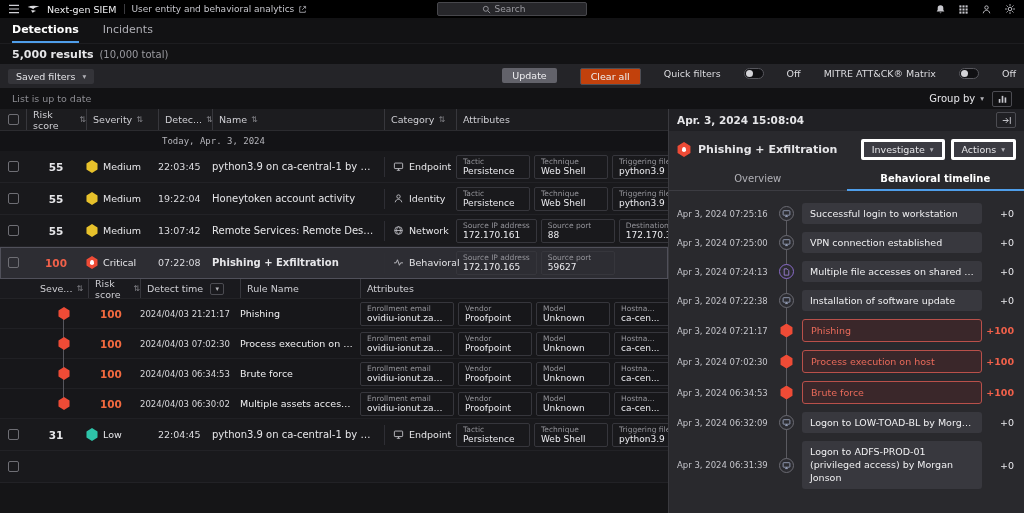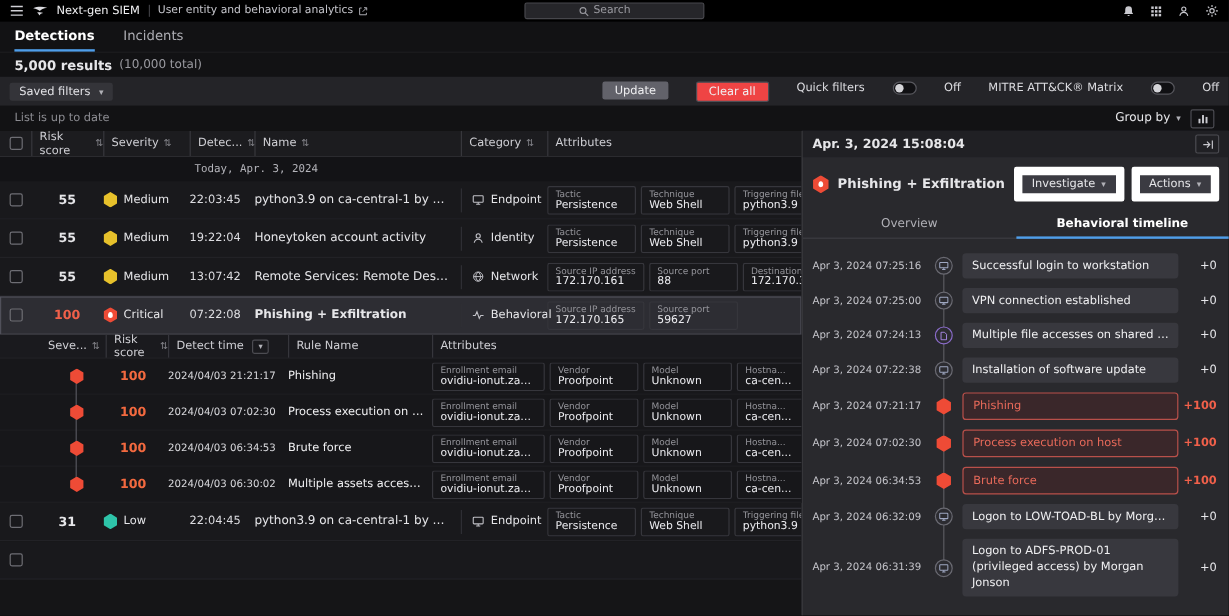--- a/index.html
+++ b/index.html
@@ -29,21 +29,21 @@
   .results{height:20px;display:flex;align-items:center;gap:6px;padding:0 12px;flex:0 0 20px}
   .rcount{font-weight:bold;font-size:11px}
   .rtotal{color:#9a9aa0;font-size:10px}
 
   
   .filterbar{height:24px;background:#242428;display:flex;align-items:center;padding:0 8px;gap:8px;flex:0 0 24px}
   .savedf{background:#343439;border-radius:2px;padding:2px 8px;font-size:9.5px;display:flex;gap:7px;align-items:center;color:#e2e2e6;cursor:pointer}
   .fright{margin-left:auto;display:flex;align-items:flex-start;gap:23px;font-size:9.5px;color:#dcdce0}
   .btn{border-radius:2px;padding:2px 10px;font-size:9.5px;color:#f0f0f2;cursor:pointer;white-space:nowrap}
   .btn.update{background:#62626a}
-  .btn.clear{background:#ef4444;border:1px solid #4e4e55}
+  .btn.clear{background:#c2410c;border:1px solid #4e4e55}
   .toggle{width:20px;height:11px;border-radius:6px;background:#101013;border:1px solid #57575d;position:relative;cursor:pointer;flex:0 0 20px}
   .toggle::after{content:"";position:absolute;left:1px;top:1px;width:7px;height:7px;border-radius:50%;background:#d4d4d8}
 
   
   .statusbar{height:21px;display:flex;align-items:center;padding:0 12px;gap:8px;flex:0 0 21px}
   .liststatus{color:#8c8c92;font-size:9.5px}
   .sright{margin-left:auto;display:flex;align-items:center;gap:8px}
   .groupby{font-size:10px;display:flex;gap:5px;align-items:center;cursor:pointer}
   .iconbtn{width:20px;height:16px;border:1px solid #4c4c52;border-radius:2px;display:flex;align-items:center;justify-content:center;cursor:pointer}
   .chev{font-size:7.5px;color:#b0b0b6}
@@ -104,21 +104,21 @@
   .srow .s-attrs{display:flex;align-items:center;overflow:hidden}
   .subline{position:absolute;left:63px;top:35px;height:90px;width:1px;background:#55555c;z-index:1}
 
   
   .panel{flex:1;background:#29292d;border-left:1px solid #3a3a3f;display:flex;flex-direction:column;min-width:0}
   .phead{height:22px;background:#202024;display:flex;align-items:center;padding:0 8px;font-size:10.5px;font-weight:bold;flex:0 0 22px}
   .phead .iconbtn{margin-left:auto}
   .ptitle{display:flex;align-items:center;gap:7px;padding:8px 8px 7px;font-size:11px;font-weight:bold}
   .ptitle .hex{width:14px;height:15px;min-width:14px}
   .pbtns{margin-left:auto;display:flex;gap:6px}
-  .pbtn{background:#3b3b42;border:7px solid #ffffff;border-radius:2px;padding:2px 8px;font-size:9.5px;font-weight:normal;display:flex;align-items:center;gap:5px;cursor:pointer;white-space:nowrap}
+  .pbtn{background:#3b3b42;border:3px solid #ffffff;border-radius:2px;padding:2px 8px;font-size:9.5px;font-weight:normal;display:flex;align-items:center;gap:5px;cursor:pointer;white-space:nowrap}
   .ptabs{display:flex;border-bottom:1px solid #3c3c42;flex:0 0 auto}
   .ptab{flex:1;text-align:center;padding:6px 0;font-size:10px;color:#b0b0b6;position:relative;cursor:pointer}
   .ptab.active{color:#fff;font-weight:bold}
   .ptab.active::after{content:"";position:absolute;left:0;right:0;bottom:-1px;height:2px;background:#4f9eea}
   .ptl{flex:1;position:relative;padding:12px 8px 0 8px;overflow:hidden;min-height:0}
   .tline{position:absolute;left:117px;top:23px;height:258px;width:1px;background:#5a5a60;z-index:1}
   .titem{display:flex;align-items:center;margin-bottom:8px;position:relative}
   .ttime{width:102px;min-width:102px;font-size:8.5px;color:#c4c4ca}
   .tnode{width:15px;height:15px;min-width:15px;border-radius:50%;background:#2c2c31;border:1px solid #6a6a72;display:flex;align-items:center;justify-content:center;z-index:2;margin-right:8px}
   .tnode.purple{border-color:#8a6bc9}

